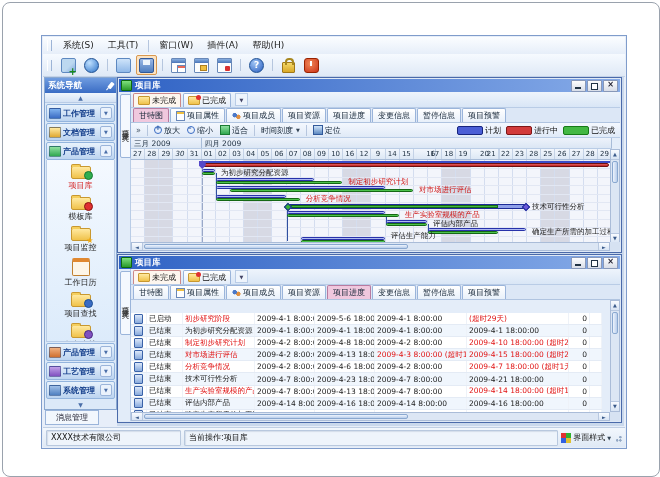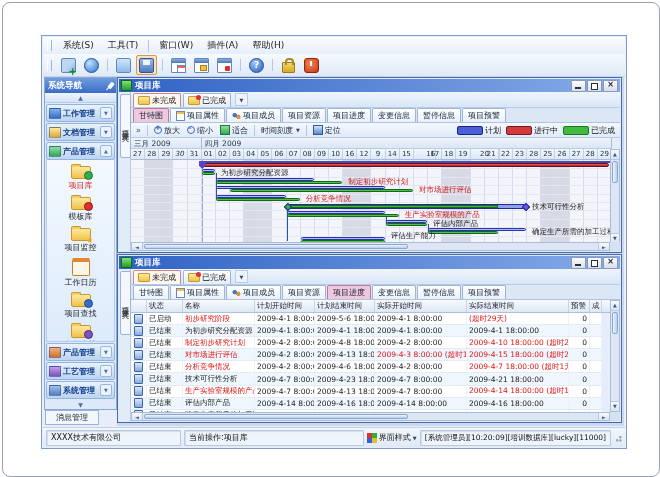--- a/index.html
+++ b/index.html
@@ -579,31 +579,20 @@
               <div class="ptab">
                 <span>变更信息</span>
               </div>
               <div class="ptab">
                 <span>暂停信息</span>
               </div>
               <div class="ptab">
                 <span>项目预警</span>
               </div>
             </div>
-            <div class="thead">
-              <div class="th" style="width: 16px;"></div>
-              <div class="th" style="width: 36px;">状态</div>
-              <div class="th" style="width: 72px;">名称</div>
-              <div class="th" style="width: 60px;">计划开始时间</div>
-              <div class="th" style="width: 60px;">计划结束时间</div>
-              <div class="th" style="width: 92px;">实际开始时间</div>
-              <div class="th" style="width: 102px;">实际结束时间</div>
-              <div class="th" style="width: 21px;">预警</div>
-              <div class="th" style="width: 12px;">成</div>
-            </div>
             <div class="trows">
               <div class="trow">
                 <div class="td c0" style="width: 16px;">
                   <span class="row-ic"></span>
                 </div>
                 <div class="td" style="width: 36px;">已启动</div>
                 <div class="td red" style="width: 72px;">初步研究阶段</div>
                 <div class="td" style="width: 60px;">2009-4-1 8:00:00</div>
                 <div class="td" style="width: 60px;">2009-5-6 18:00:00</div>
                 <div class="td" style="width: 92px;">2009-4-1 8:00:00</div>
@@ -737,17 +726,16 @@
       <div class="style-pick">
         <span class="style-ic">
             <i></i>
             <i></i>
             <i></i>
             <i></i>
           </span>
         <span>界面样式</span>
         <span class="drop">▼</span>
       </div>
-      <div class="sb-cell session">[系统管理员][10:20:09][培训数据库][lucky][11000]</div>
       <div class="rgrip"></div>
     </div>
   </div>
 </div>
 
 </body></html>

